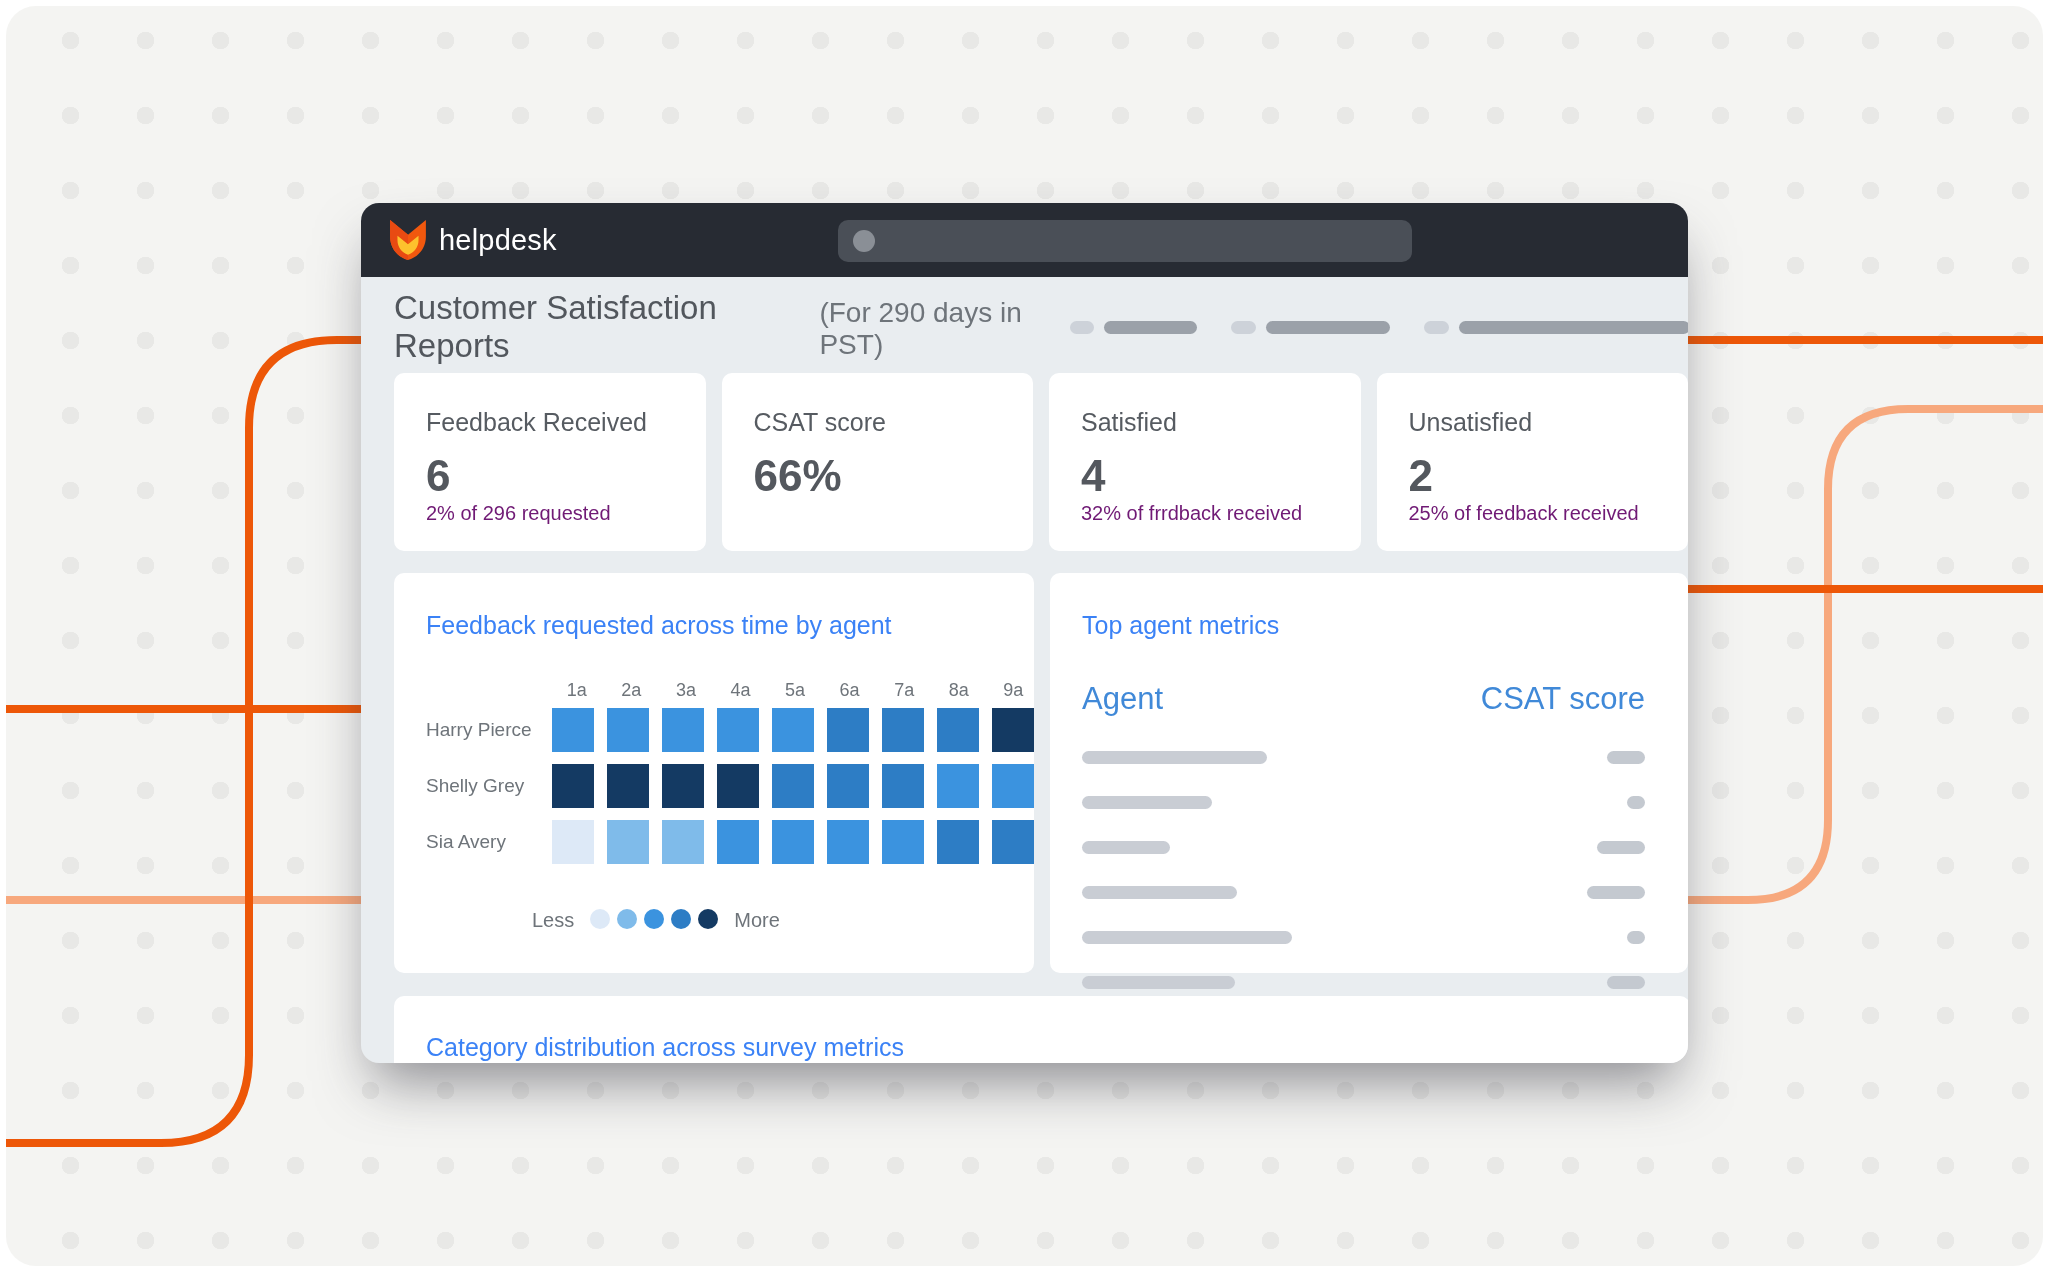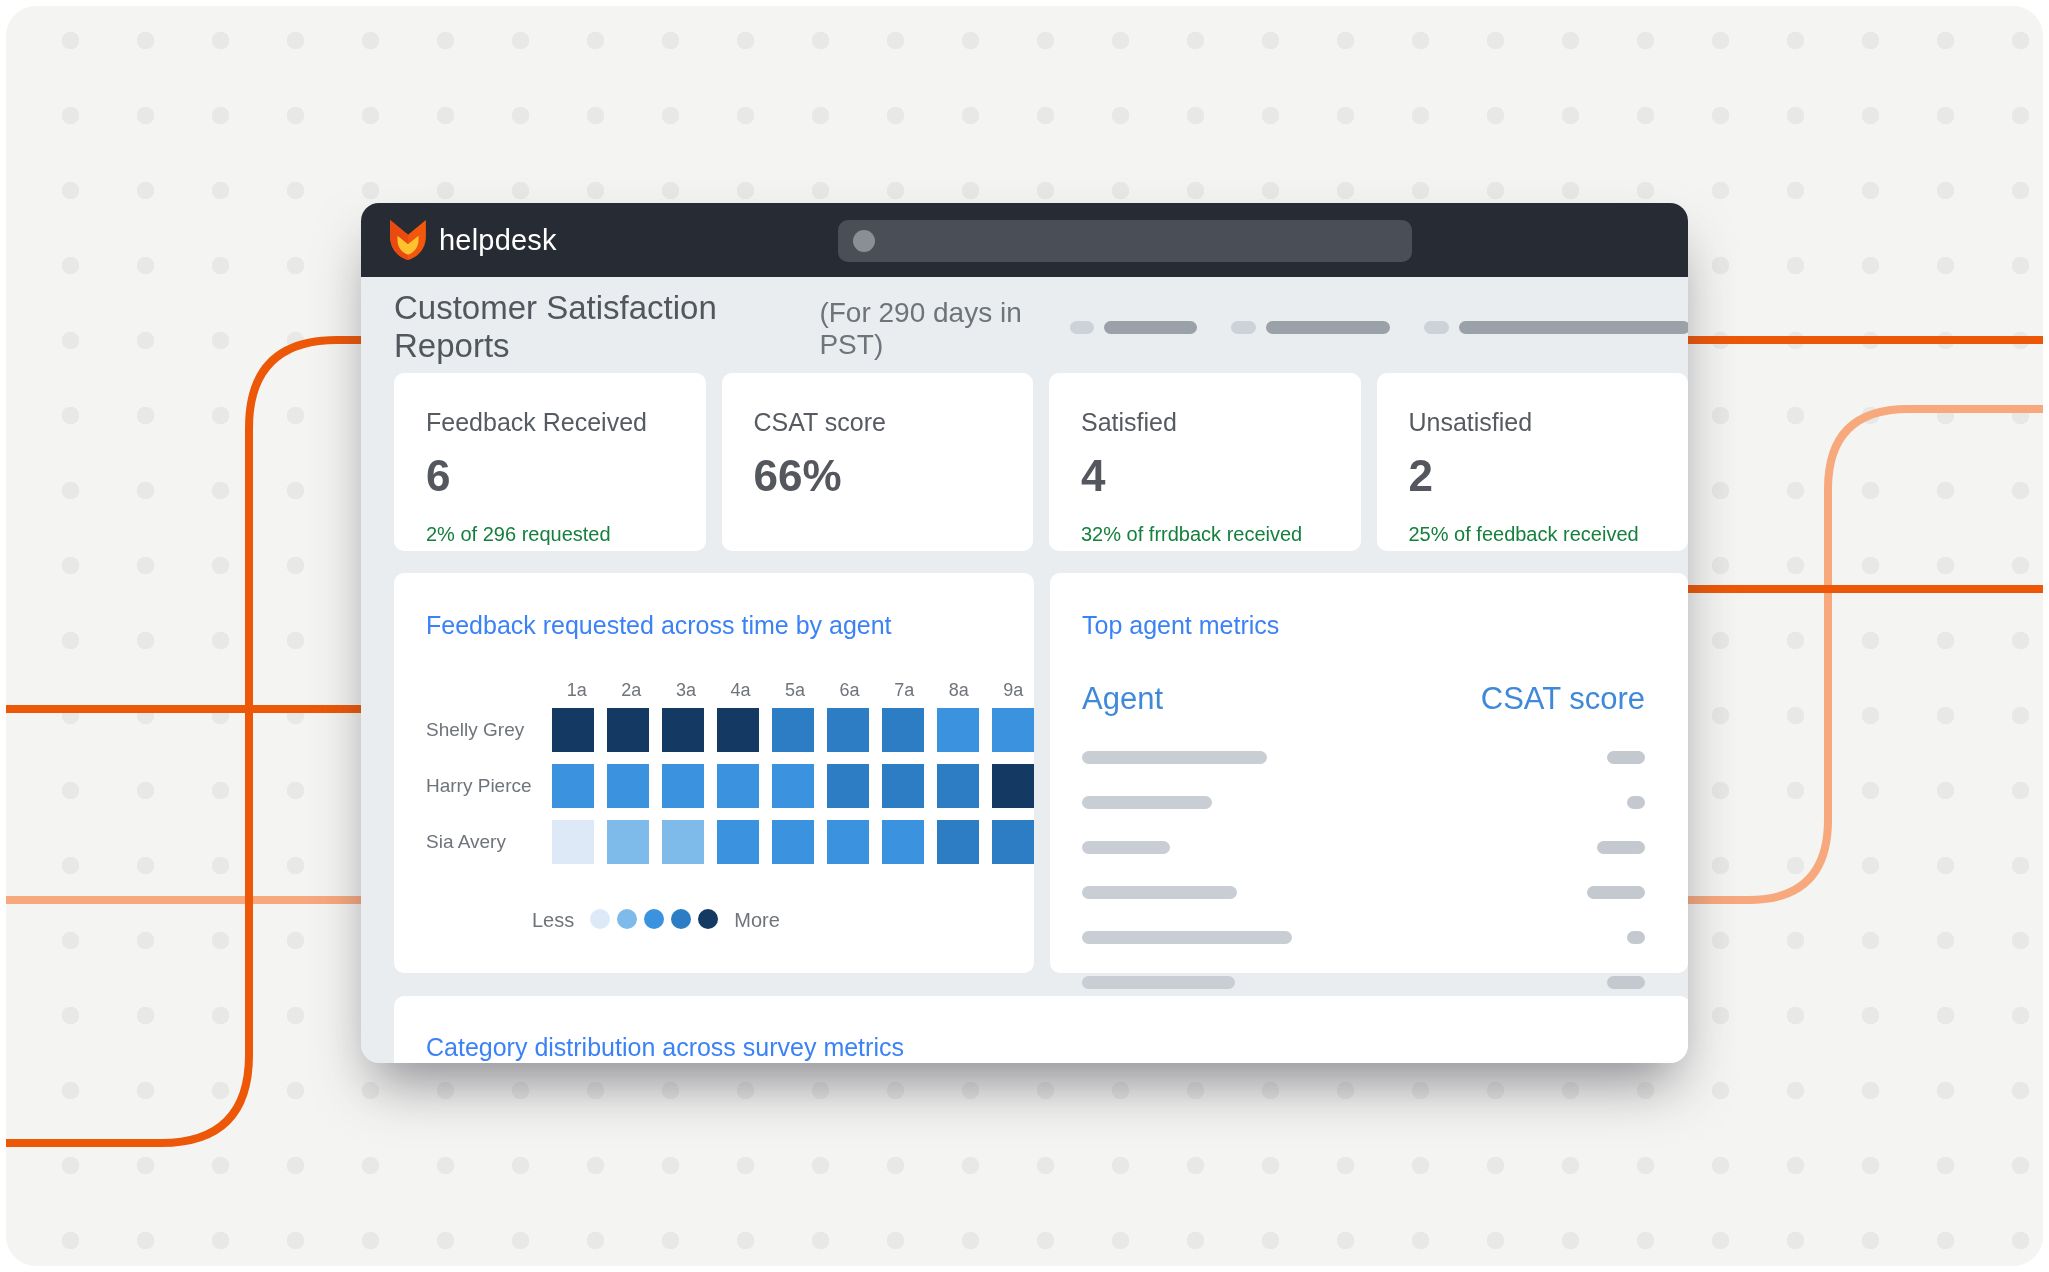--- a/index.html
+++ b/index.html
@@ -35,21 +35,21 @@
   .hdr-group { display:flex; align-items:center; }
   .hdr-group + .hdr-group { margin-left:34px; }
   .sk-dot { height:13px; border-radius:7px; background:#cdd2d9; }
   .sk-bar { height:13px; border-radius:7px; background:#9ba1a9; margin-left:10px; }
 
   .stat-row { display:flex; gap:16px; margin-top:25px; }
   .card { background:#ffffff; border-radius:10px; }
   .stat-card { width:312px; height:178px; padding:35px 32px 1px 32px; }
   .stat-label { font-size:25px; color:#565b61; }
   .stat-value { font-size:44px; font-weight:700; color:#54585e; margin-top:14px; }
-  .stat-caption { font-size:20px; color:#15803d; margin-top:22px; }
+  .stat-caption { font-size:20px; color:#701a75; margin-top:1px; }
 
   .mid-row { display:flex; gap:16px; margin-top:22px; }
   .panel-card { width:640px; height:400px; padding:38px 0 0 32px; }
   .panel-title { font-size:25px; color:#3b82f6; }
 
   
   .hm-colrow { display:flex; gap:13px; margin-left:130px; margin-top:40px; }
   .hm-col { width:42px; text-align:center; font-size:18px; color:#6e747a; }
   .hm-row { display:flex; align-items:center; margin-top:12px; }
   .hm-row:first-of-type { margin-top:7px; }
@@ -153,45 +153,45 @@
               <div class="hm-col">3a</div>
               <div class="hm-col">4a</div>
               <div class="hm-col">5a</div>
               <div class="hm-col">6a</div>
               <div class="hm-col">7a</div>
               <div class="hm-col">8a</div>
               <div class="hm-col">9a</div>
             </div>
           <div id="hm-rows">
               <div class="hm-row">
+                <div class="hm-rowlabel">Harry Pierce</div>
+                <div class="hm-cells">
+                  <div class="hm-cell" style="background: rgb(59, 147, 223);"></div>
+                  <div class="hm-cell" style="background: rgb(59, 147, 223);"></div>
+                  <div class="hm-cell" style="background: rgb(59, 147, 223);"></div>
+                  <div class="hm-cell" style="background: rgb(59, 147, 223);"></div>
+                  <div class="hm-cell" style="background: rgb(59, 147, 223);"></div>
+                  <div class="hm-cell" style="background: rgb(45, 125, 197);"></div>
+                  <div class="hm-cell" style="background: rgb(45, 125, 197);"></div>
+                  <div class="hm-cell" style="background: rgb(45, 125, 197);"></div>
+                  <div class="hm-cell" style="background: rgb(20, 58, 99);"></div>
+                </div>
+              </div>
+              <div class="hm-row">
                 <div class="hm-rowlabel">Shelly Grey</div>
                 <div class="hm-cells">
                   <div class="hm-cell" style="background: rgb(20, 58, 99);"></div>
                   <div class="hm-cell" style="background: rgb(20, 58, 99);"></div>
                   <div class="hm-cell" style="background: rgb(20, 58, 99);"></div>
                   <div class="hm-cell" style="background: rgb(20, 58, 99);"></div>
                   <div class="hm-cell" style="background: rgb(45, 125, 197);"></div>
                   <div class="hm-cell" style="background: rgb(45, 125, 197);"></div>
                   <div class="hm-cell" style="background: rgb(45, 125, 197);"></div>
                   <div class="hm-cell" style="background: rgb(59, 147, 223);"></div>
                   <div class="hm-cell" style="background: rgb(59, 147, 223);"></div>
-                </div>
-              </div>
-              <div class="hm-row">
-                <div class="hm-rowlabel">Harry Pierce</div>
-                <div class="hm-cells">
-                  <div class="hm-cell" style="background: rgb(59, 147, 223);"></div>
-                  <div class="hm-cell" style="background: rgb(59, 147, 223);"></div>
-                  <div class="hm-cell" style="background: rgb(59, 147, 223);"></div>
-                  <div class="hm-cell" style="background: rgb(59, 147, 223);"></div>
-                  <div class="hm-cell" style="background: rgb(59, 147, 223);"></div>
-                  <div class="hm-cell" style="background: rgb(45, 125, 197);"></div>
-                  <div class="hm-cell" style="background: rgb(45, 125, 197);"></div>
-                  <div class="hm-cell" style="background: rgb(45, 125, 197);"></div>
-                  <div class="hm-cell" style="background: rgb(20, 58, 99);"></div>
                 </div>
               </div>
               <div class="hm-row">
                 <div class="hm-rowlabel">Sia Avery</div>
                 <div class="hm-cells">
                   <div class="hm-cell" style="background: rgb(221, 233, 247);"></div>
                   <div class="hm-cell" style="background: rgb(127, 187, 234);"></div>
                   <div class="hm-cell" style="background: rgb(127, 187, 234);"></div>
                   <div class="hm-cell" style="background: rgb(59, 147, 223);"></div>
                   <div class="hm-cell" style="background: rgb(59, 147, 223);"></div>

